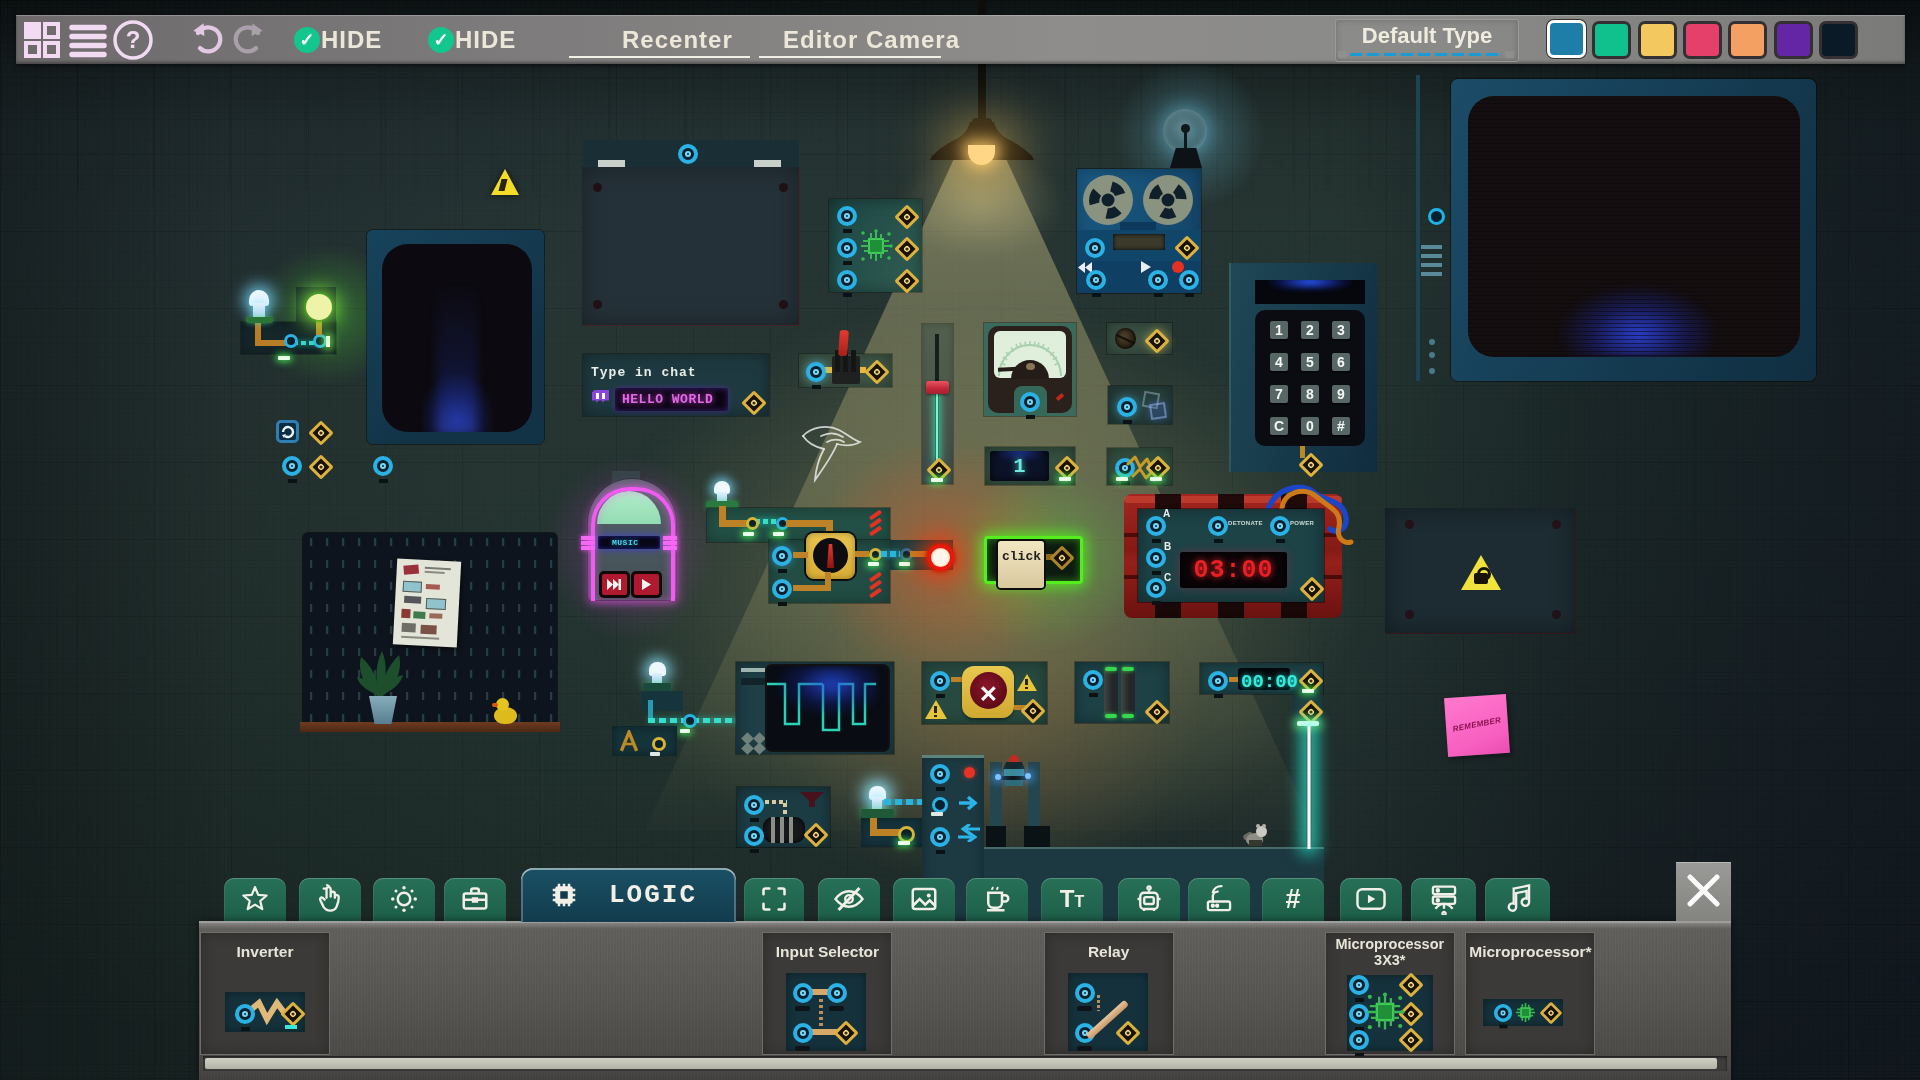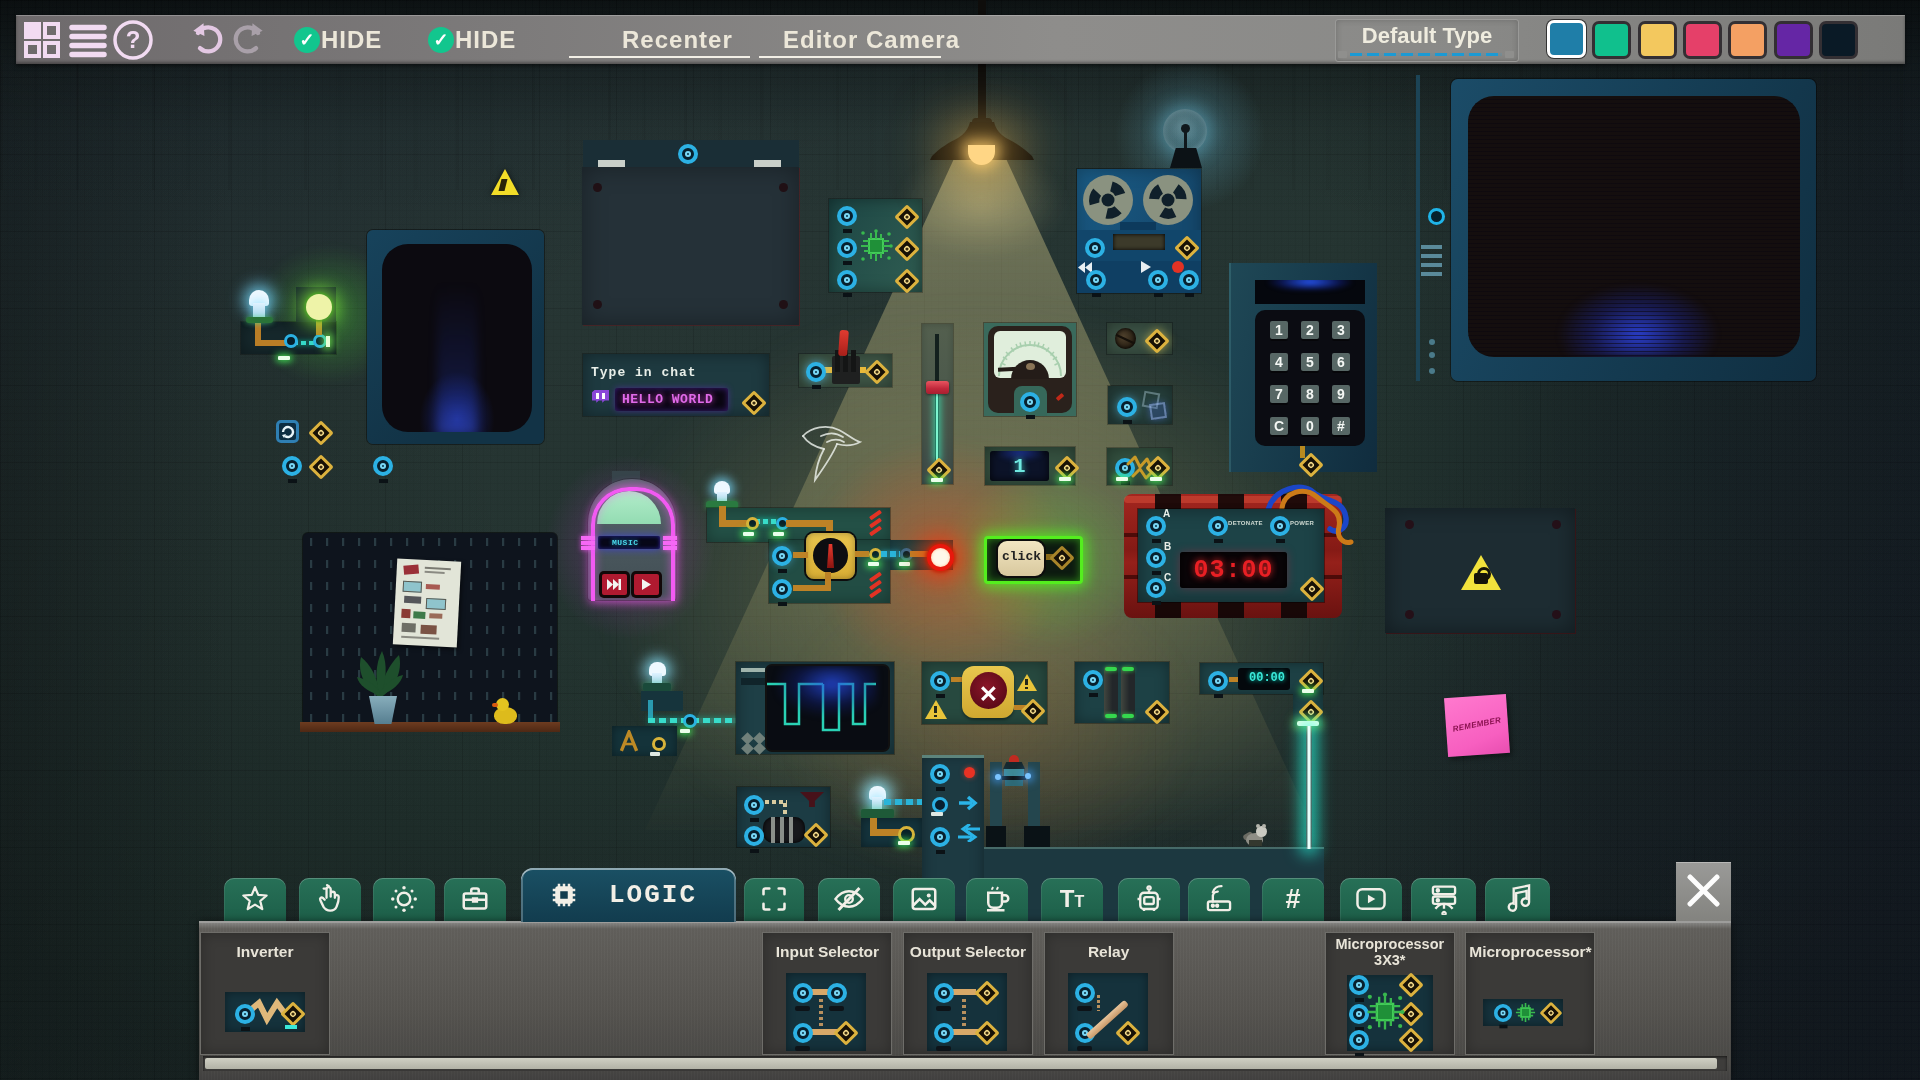--- a/index.html
+++ b/index.html
@@ -400,21 +400,21 @@
   <div class="b" style="left:869px;top:548px;width:7px;height:7px;border-radius:50%;border:3px solid #d8b33a;background:#082028;"></div>
   <div class="b" style="left:881px;top:551px;width:19px;height:6px;background:repeating-linear-gradient(to right,#2ab4dc 0 6px, rgba(42,180,220,0.35) 6px 9px);box-shadow:0 0 5px rgba(40,200,240,0.5);"></div>
   <div class="b" style="left:900px;top:548px;width:7px;height:7px;border-radius:50%;border:3px solid #3a6a8a;background:#082028;"></div>
   <div class="b" style="left:910px;top:551px;width:18px;height:6px;background:#bd8226;"></div>
   <div class="dashg" style="left:868px;top:562px;width:11px;"></div>
   <div class="dashg" style="left:899px;top:562px;width:11px;"></div>
 
   <div class="b" style="left:927px;top:544px;width:19px;height:19px;border-radius:50%;border:4px solid #e8180c;background:#fff8ea;box-shadow:0 0 22px 8px rgba(255,50,10,0.7), 0 0 3px 2px rgba(150,20,0,0.8), inset 0 0 3px rgba(255,180,120,0.8);"></div>
 
   <div class="b" style="left:984px;top:536px;width:93px;height:42px;border-radius:4px;background:#0d1a10;border:3px solid #54ee1e;box-shadow:0 0 14px 3px rgba(80,255,30,0.75), inset 0 0 9px rgba(80,255,30,0.45);"></div>
-  <div class="b" style="left:998px;top:541px;width:46px;height:35px;border-radius:9px;background:linear-gradient(#f2e6c2,#d8c89e);box-shadow:0 0 0 2px #0d0d0d;">
+  <div class="b" style="left:998px;top:541px;width:46px;height:47px;border-radius:3px;background:linear-gradient(#f2e6c2,#d8c89e);box-shadow:0 0 0 2px #0d0d0d;">
     <div style="position:absolute;left:4px;top:8px;color:#222;font-family:'Liberation Mono',monospace;font-weight:bold;font-size:13px;">click</div>
   </div>
   <div class="b" style="left:1046px;top:554px;width:14px;height:6px;background:#8a6a1a;"></div>
   <div class="pg" style="left:1053px;top:549px;border-color:#a8852a;"></div>
 
   <div class="b" style="left:1124px;top:494px;width:218px;height:124px;background:linear-gradient(#a3261f,#851a15 45%,#95201a 55%,#6a1210);border-radius:8px;">
     <div style="position:absolute;left:0;top:39px;width:100%;height:4px;background:rgba(35,0,0,0.6);"></div>
     <div style="position:absolute;left:0;top:81px;width:100%;height:4px;background:rgba(35,0,0,0.6);"></div>
     <div style="position:absolute;left:0;top:2px;width:100%;height:7px;background:rgba(255,110,80,0.3);border-radius:6px;"></div>
     <div style="position:absolute;left:31px;top:0;width:26px;height:100%;background:rgba(14,7,7,0.9);"></div>
@@ -612,21 +612,21 @@
   <div class="b" style="left:995px;top:774px;width:6px;height:6px;border-radius:50%;background:#7ac4ff;box-shadow:0 0 8px 3px rgba(70,160,255,0.75);"></div>
   <div class="b" style="left:1025px;top:773px;width:6px;height:6px;border-radius:50%;background:#7ac4ff;box-shadow:0 0 8px 3px rgba(70,160,255,0.75);"></div>
 
   <div class="b" style="left:984px;top:847px;width:340px;height:74px;background:#1c3840;box-shadow:inset 0 2px 0 rgba(150,200,180,0.35);"></div>
 
   <div class="b" style="left:1200px;top:663px;width:123px;height:31px;background:#1d4044;box-shadow:inset 0 0 10px rgba(0,0,0,0.35), 0 0 0 1px rgba(0,0,0,0.3);"></div>
   <div class="b" style="left:1293px;top:694px;width:30px;height:32px;background:#1d4044;box-shadow:inset 0 0 8px rgba(0,0,0,0.3);"></div>
   <div class="pb" style="left:1208px;top:671px;"></div>
   <div class="b" style="left:1229px;top:677px;width:10px;height:5px;background:#bd8226;"></div>
   <div class="b" style="left:1238px;top:668px;width:52px;height:22px;border-radius:3px;background:#04080c;">
-    <div style="position:absolute;left:3px;top:3px;width:100%;text-align:center;color:#3ae8d8;font-family:'Liberation Mono',monospace;font-weight:bold;font-size:12px;letter-spacing:0px;text-shadow:0 0 5px rgba(0,255,230,0.8);">00:00</div>
+    <div style="position:absolute;left:3px;top:3px;width:100%;text-align:center;color:#3ae8d8;font-family:'Liberation Mono',monospace;font-weight:bold;font-size:19px;letter-spacing:0px;text-shadow:0 0 5px rgba(0,255,230,0.8);">00:00</div>
   </div>
   <div class="pg" style="left:1302px;top:672px;"></div>
   <div class="dashg" style="left:1302px;top:689px;"></div>
   <div class="pg" style="left:1302px;top:703px;"></div>
   <div class="b" style="left:1297px;top:721px;width:22px;height:5px;background:#f2ffe8;box-shadow:0 0 10px 3px rgba(120,255,120,0.8);border-radius:2px;"></div>
 
   <div class="b" style="left:1306px;top:726px;width:6px;height:123px;background:linear-gradient(to right, rgba(0,255,220,0.15), #eafffc 40%, #eafffc 60%, rgba(0,255,220,0.15));box-shadow:0 0 16px 5px rgba(40,255,225,0.75);"></div>
 
   <div class="b" style="left:1243px;top:833px;width:10px;height:6px;border-radius:3px;background:#6a6a62;transform:rotate(-30deg);"></div>
   <div class="b" style="left:1246px;top:833px;width:17px;height:13px;border-radius:55% 45% 45% 45%;background:#8e8e86;"></div>
@@ -776,33 +776,20 @@
       <div class="mini" style="left:23px;top:40px;width:80px;height:78px;"></div>
       <div class="b" style="left:48px;top:56px;width:22px;height:6px;background:#d8a868;"></div>
       <div class="b" style="left:48px;top:96px;width:28px;height:6px;background:#d8a868;"></div>
       <div class="b" style="left:56px;top:66px;width:4px;height:28px;background:repeating-linear-gradient(to bottom,#b8905e 0 3px,transparent 3px 6px);"></div>
       <div class="pb" style="left:30px;top:50px;"></div>
       <div class="pb" style="left:64px;top:50px;"></div>
       <div class="pb" style="left:30px;top:90px;"></div>
       <div class="pg" style="left:74px;top:91px;"></div>
       <div class="b" style="left:32px;top:73px;width:15px;height:5px;background:#0d1318;border-radius:2px;"></div>
       <div class="b" style="left:66px;top:73px;width:15px;height:5px;background:#0d1318;border-radius:2px;"></div>
-      <div class="b" style="left:32px;top:113px;width:15px;height:5px;background:#0d1318;border-radius:2px;"></div>
-    </div>
-    <div class="card" style="left:705px;">
-      <div class="t">Output Selector</div>
-      <div class="mini" style="left:23px;top:40px;width:80px;height:78px;"></div>
-      <div class="b" style="left:48px;top:56px;width:24px;height:6px;background:#d8a868;"></div>
-      <div class="b" style="left:48px;top:96px;width:28px;height:6px;background:#d8a868;"></div>
-      <div class="b" style="left:58px;top:66px;width:4px;height:28px;background:repeating-linear-gradient(to bottom,#b8905e 0 3px,transparent 3px 6px);"></div>
-      <div class="pb" style="left:30px;top:50px;"></div>
-      <div class="pg" style="left:74px;top:51px;"></div>
-      <div class="pb" style="left:30px;top:90px;"></div>
-      <div class="pg" style="left:74px;top:91px;"></div>
-      <div class="b" style="left:32px;top:73px;width:15px;height:5px;background:#0d1318;border-radius:2px;"></div>
       <div class="b" style="left:32px;top:113px;width:15px;height:5px;background:#0d1318;border-radius:2px;"></div>
     </div>
     <div class="card" style="left:845.6px;">
       <div class="t">Relay</div>
       <div class="mini" style="left:23px;top:40px;width:80px;height:78px;"></div>
       <div class="pb" style="left:30px;top:50px;"></div>
       <div class="pb" style="left:30px;top:90px;"></div>
       <div class="pg" style="left:74px;top:91px;"></div>
       <div class="b" style="left:42px;top:98px;width:52px;height:7px;background:linear-gradient(#e8c49a,#c89868);transform:rotate(-42deg);transform-origin:4px 50%;border-radius:3px;"></div>
       <div class="b" style="left:52px;top:62px;width:3px;height:16px;background:repeating-linear-gradient(to bottom,#b8905e 0 3px,transparent 3px 5px);"></div>

